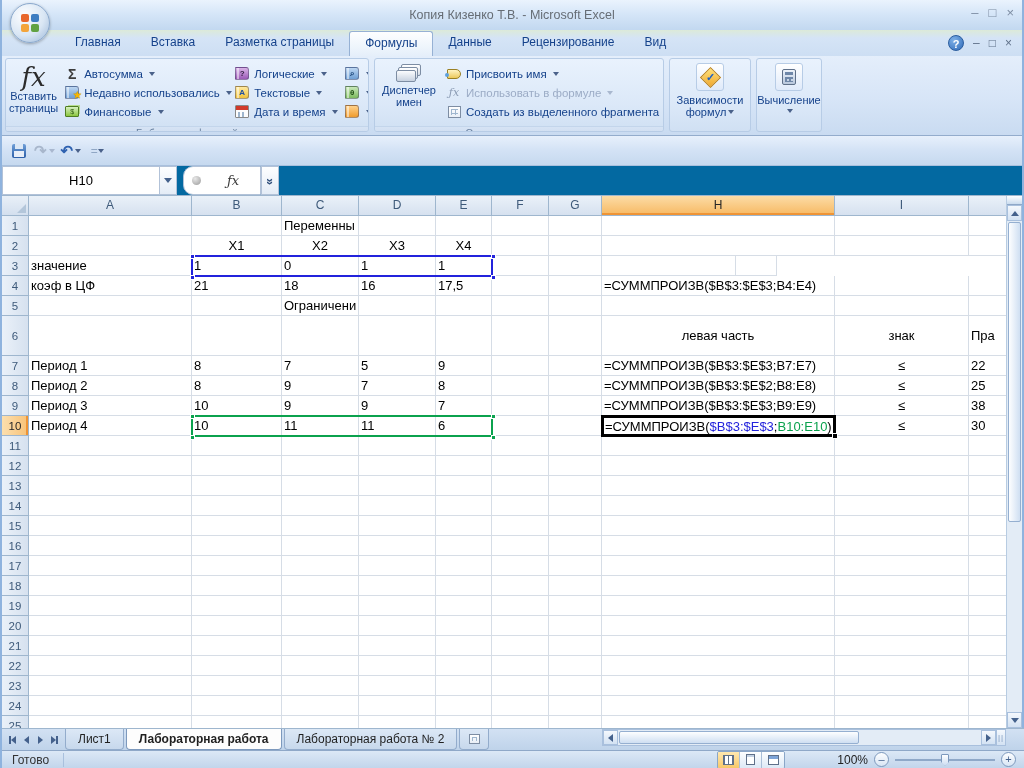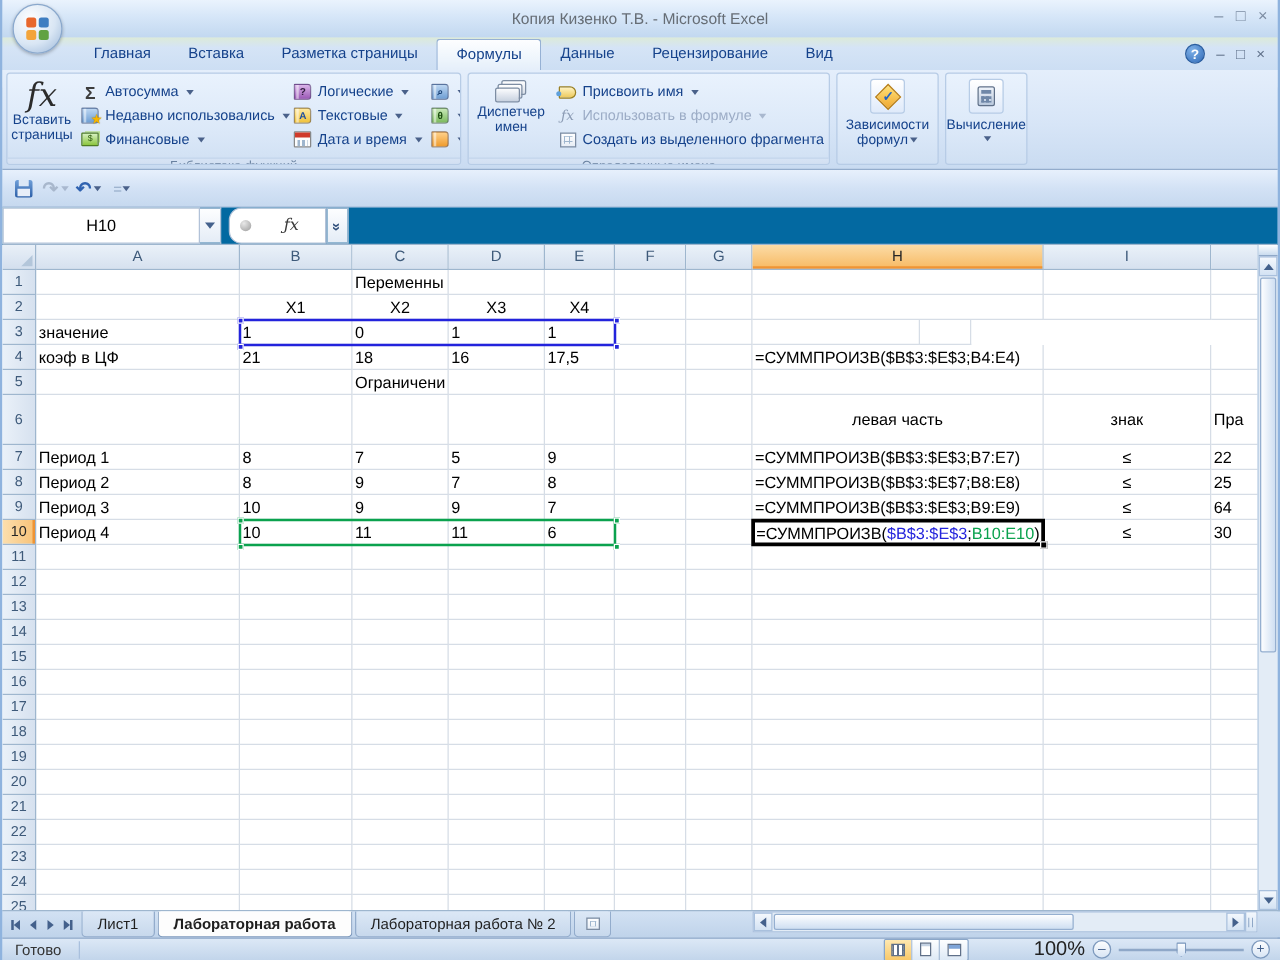--- a/index.html
+++ b/index.html
@@ -187,21 +187,21 @@
   .viewbtns { display:flex; border:1px solid #8aa6c8; border-radius:2px; overflow:hidden; }
   .vbtn { width:22px; height:16px; display:flex; align-items:center; justify-content:center;
     background:linear-gradient(#fdfeff,#dde9f6); border-right:1px solid #aabfd8; }
   .vbtn:last-child { border-right:none; }
   .vbtn.active { background:linear-gradient(#ffe8b0,#f8c869); }
   .v-ic1 { width:11px; height:10px; border:1px solid #5f7089;
     background:repeating-linear-gradient(90deg,#5f7089 0 1px,#fff 1px 4px),
                repeating-linear-gradient(#5f7089 0 1px,#fff 1px 4px); }
   .v-ic2 { width:9px; height:11px; border:1px solid #5f7089; background:#fff; box-shadow:inset 0 2px 0 #c5d3e4; }
   .v-ic3 { width:11px; height:10px; border:1px solid #5f7089; background:#fff; box-shadow:inset 0 3px 0 #7da4d8; }
-  .zoom-pct { font-size:16px; color:#222;margin-left:46px; }
+  .zoom-pct { font-size:12px; color:#222;margin-left:46px; }
   .zbtn { width:15px; height:15px; border-radius:50%; border:1px solid #7d99bd;
     background:linear-gradient(#fdfeff,#d8e5f4); display:flex; align-items:center; justify-content:center;
     font-size:11px; color:#44618c; line-height:13px; }
   .ztrack { width:100px; height:2px; background:#8fa8c8; position:relative; }
   .zthumb { position:absolute; left:46px; top:-5px; width:8px; height:12px;
     background:linear-gradient(#fdfeff,#cfdff2); border:1px solid #7d99bd; border-radius:1px 1px 3px 3px;
     clip-path:polygon(0 0,100% 0,100% 70%,50% 100%,0 70%); }
 </style>
 </head>
 <body>
@@ -519,36 +519,36 @@
       </div>
       <div class="grow" style="height: 20px;">
         <div class="rowhdr">8</div>
         <div class="cell" style="width: 163px;">Период 2</div>
         <div class="cell" style="width: 90px;">8</div>
         <div class="cell" style="width: 77px;">9</div>
         <div class="cell" style="width: 77px;">7</div>
         <div class="cell" style="width: 56px;">8</div>
         <div class="cell" style="width: 57px;"></div>
         <div class="cell" style="width: 53px;"></div>
-        <div class="cell" style="width: 233px;">=СУММПРОИЗВ($B$3:$E$7;B8:E8)</div>
+        <div class="cell" style="width: 233px;">=СУММПРОИЗВ($B$3:$E$2;B8:E8)</div>
         <div class="cell" style="width: 134px; text-align: center;">≤</div>
         <div class="cell" style="width: 41px;">25</div>
       </div>
       <div class="grow" style="height: 20px;">
         <div class="rowhdr">9</div>
         <div class="cell" style="width: 163px;">Период 3</div>
         <div class="cell" style="width: 90px;">10</div>
         <div class="cell" style="width: 77px;">9</div>
         <div class="cell" style="width: 77px;">9</div>
         <div class="cell" style="width: 56px;">7</div>
         <div class="cell" style="width: 57px;"></div>
         <div class="cell" style="width: 53px;"></div>
         <div class="cell" style="width: 233px;">=СУММПРОИЗВ($B$3:$E$3;B9:E9)</div>
         <div class="cell" style="width: 134px; text-align: center;">≤</div>
-        <div class="cell" style="width: 41px;">64</div>
+        <div class="cell" style="width: 41px;">38</div>
       </div>
       <div class="grow" style="height: 20px;">
         <div class="rowhdr sel">10</div>
         <div class="cell" style="width: 163px;">Период 4</div>
         <div class="cell" style="width: 90px;">10</div>
         <div class="cell" style="width: 77px;">11</div>
         <div class="cell" style="width: 77px;">11</div>
         <div class="cell" style="width: 56px;">6</div>
         <div class="cell" style="width: 57px;"></div>
         <div class="cell" style="width: 53px;"></div>

